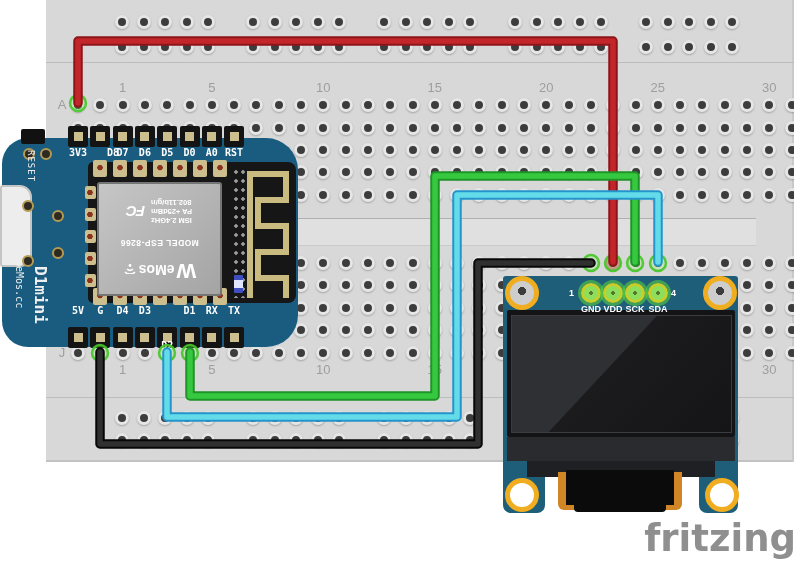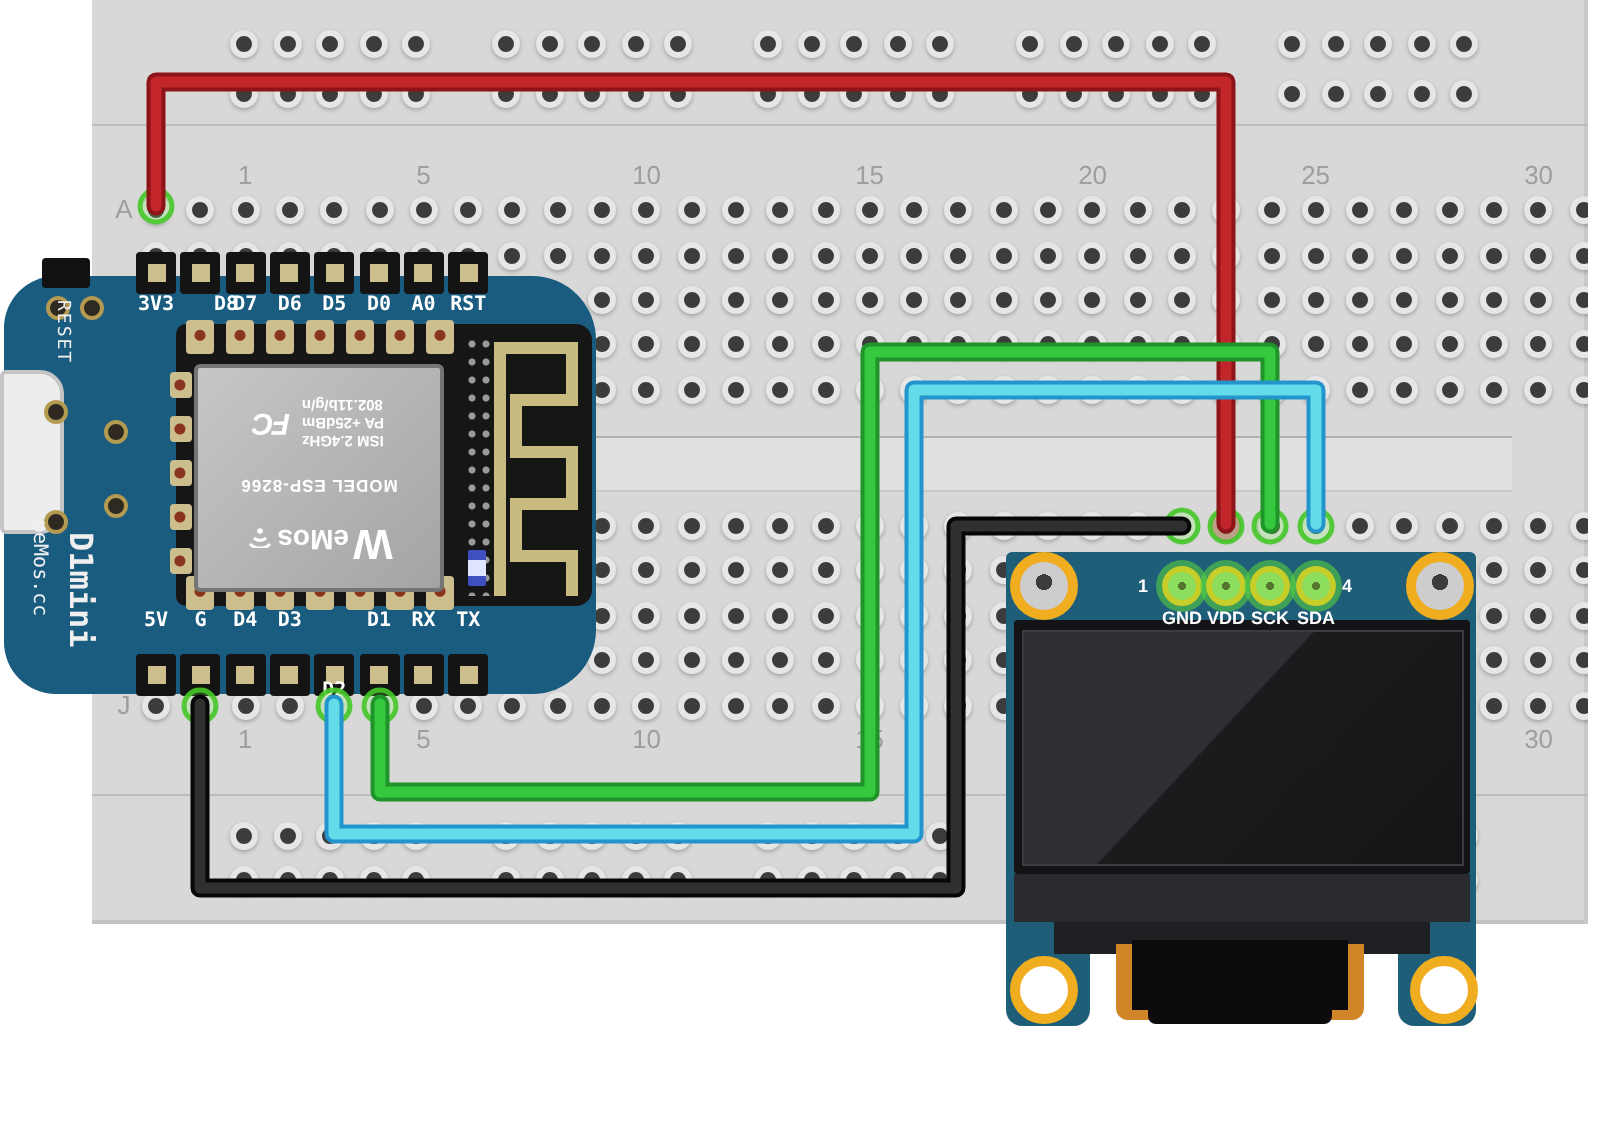--- a/index.html
+++ b/index.html
@@ -697,13 +697,14 @@
     <g>
       <polyline points="167,352 167,417 457,417 457,195 658,195 658,262" fill="none" stroke-linecap="round" stroke-linejoin="round" stroke-width="9.5" stroke="#2395cc"></polyline>
       <polyline points="167,352 167,417 457,417 457,195 658,195 658,262" fill="none" stroke-linecap="round" stroke-linejoin="round" stroke-width="5.5" stroke="#63dbe8"></polyline>
     </g>
     <g>
       <polyline points="100,352 100,444 478,444 478,263 591,263" fill="none" stroke-linecap="round" stroke-linejoin="round" stroke-width="9.5" stroke="#070707"></polyline>
       <polyline points="100,352 100,444 478,444 478,263 591,263" fill="none" stroke-linecap="round" stroke-linejoin="round" stroke-width="5.5" stroke="#303030"></polyline>
     </g>
   </svg>
 
+  <div id="logo">fritzing</div>
 </div>
 
 </body></html>

